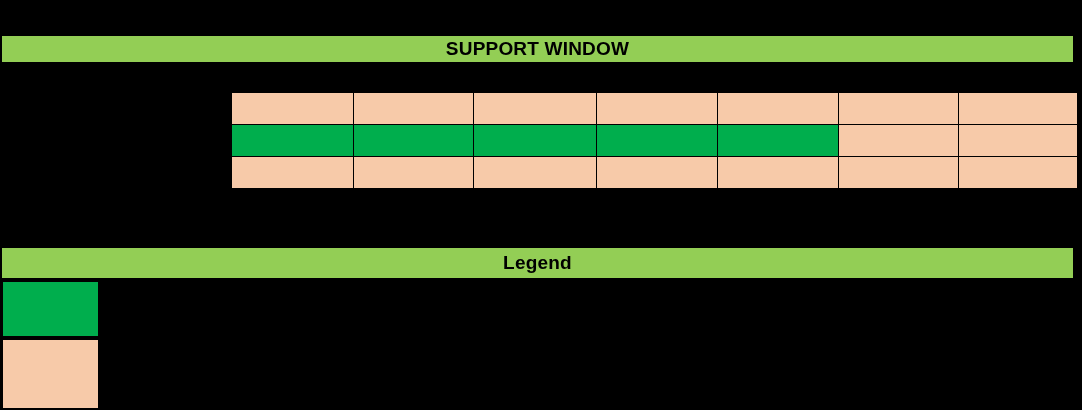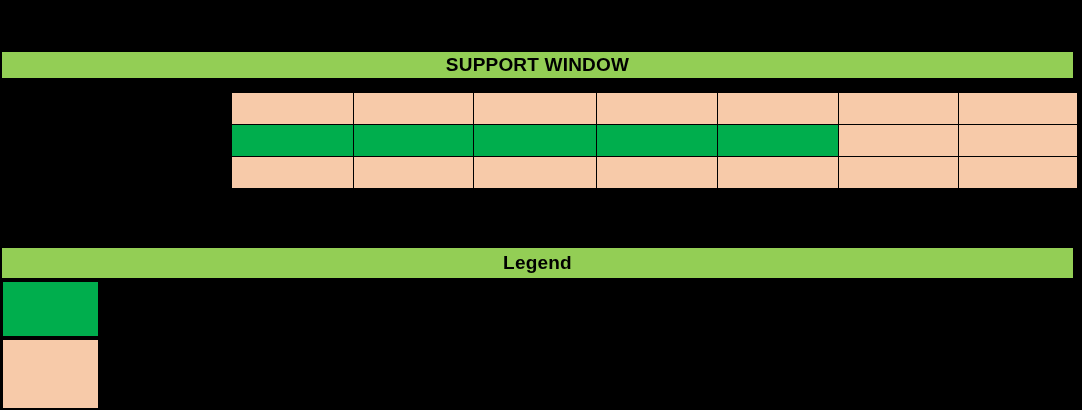--- a/index.html
+++ b/index.html
@@ -28,21 +28,20 @@
     color: #000000;
     letter-spacing: 0.2px;
     white-space: nowrap;
   }
 
   #support-window-banner {
     left: 2px;
     top: 36px;
     width: 1071px;
     height: 26px;
-    margin-top: 16px;
   }
   #legend-banner {
     left: 2px;
     top: 248px;
     width: 1071px;
     height: 30px;
   }
   #legend-banner .banner-title {
     font-size: 19px;
   }

